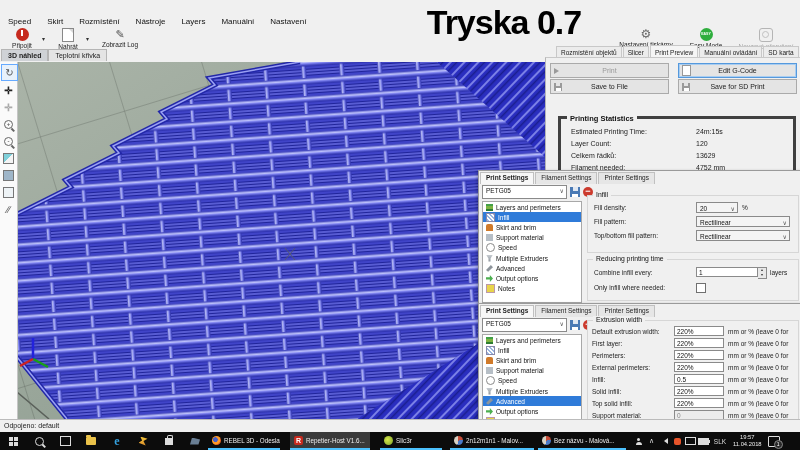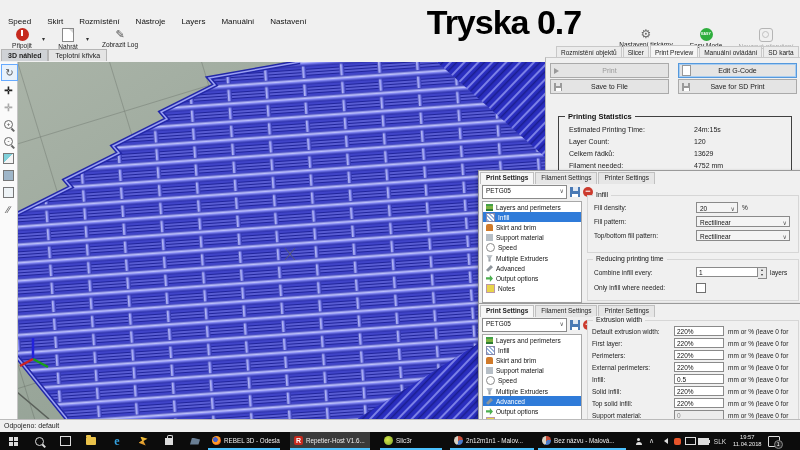--- a/index.html
+++ b/index.html
@@ -53,21 +53,21 @@
   .btnrow{position:absolute;left:4px;width:247px;display:flex;gap:9px;}
   .wbtn{flex:1;height:13px;background:#e4e4e4;border:1px solid #aaa;display:flex;align-items:center;justify-content:center;font-size:7px;color:#222;position:relative;}
   .wbtn .bic{position:absolute;left:3px;}
   .wbtn.focus{border:1px solid #5599dd;box-shadow:inset 0 0 0 1px #a9cdf0;}
   .wbtn.dis{color:#9a9a9a;}
   .tri{width:0;height:0;border:3px solid transparent;border-left:5px solid #9a9a9a;}
   .flop{width:8px;height:8px;background:#9a9a9a;position:relative;}
   .flop::before{content:"";position:absolute;left:2px;top:0;width:4px;height:3px;background:#e4e4e4;}
   .flop::after{content:"";position:absolute;left:1.5px;bottom:0;width:5px;height:3px;background:#fff;}
   .pgico{width:7px;height:9px;background:#fff;border:1px solid #999;}
-  .stats{position:absolute;left:12px;top:58px;width:232px;height:57px;border:1px solid #404040;background:#f0f0f0;}
+  .stats{position:absolute;left:12px;top:58px;width:232px;height:57px;border:3px solid #404040;background:#f0f0f0;}
   .stats .cap{position:absolute;left:6px;top:-5px;background:#f0f0f0;padding:0 3px;font-size:7.5px;font-weight:bold;color:#111;}
   .srow{position:absolute;left:10px;right:4px;font-size:7px;color:#222;display:flex;}
   .srow .v{position:absolute;left:125px;}
   
   .spanel{position:absolute;left:478px;width:322px;background:#f0f0f0;border:1px solid #9a9a9a;box-shadow:-1px 1px 3px rgba(0,0,0,.25);}
   .stabs{display:flex;font-size:6.5px;height:12px;margin:1px 0 0 1px;}
   .stabs div{padding:1px 5px 0 5px;border:1px solid #c0c0c0;border-bottom:none;background:#e6e6e6;margin-right:1px;white-space:nowrap;color:#222;}
   .stabs div.act{background:#f7f7f7;font-weight:bold;}
   .crow{position:absolute;left:3px;top:15px;height:12px;display:flex;align-items:center;}
   .combo{width:78px;height:11px;background:#fff;border:1px solid #8a8a8a;font-size:6.5px;color:#111;padding:1px 2px 0 3px;position:relative;}

